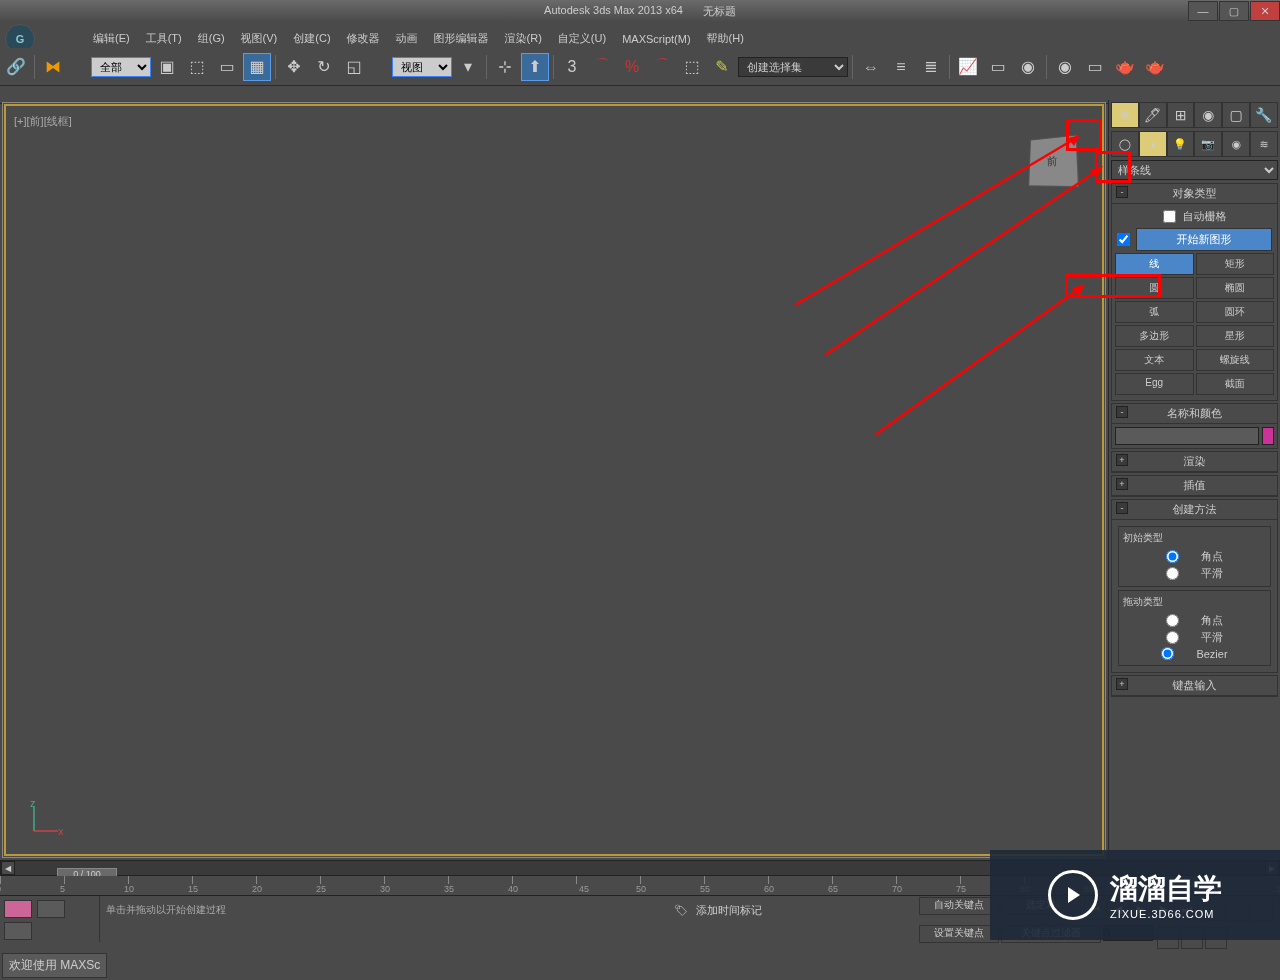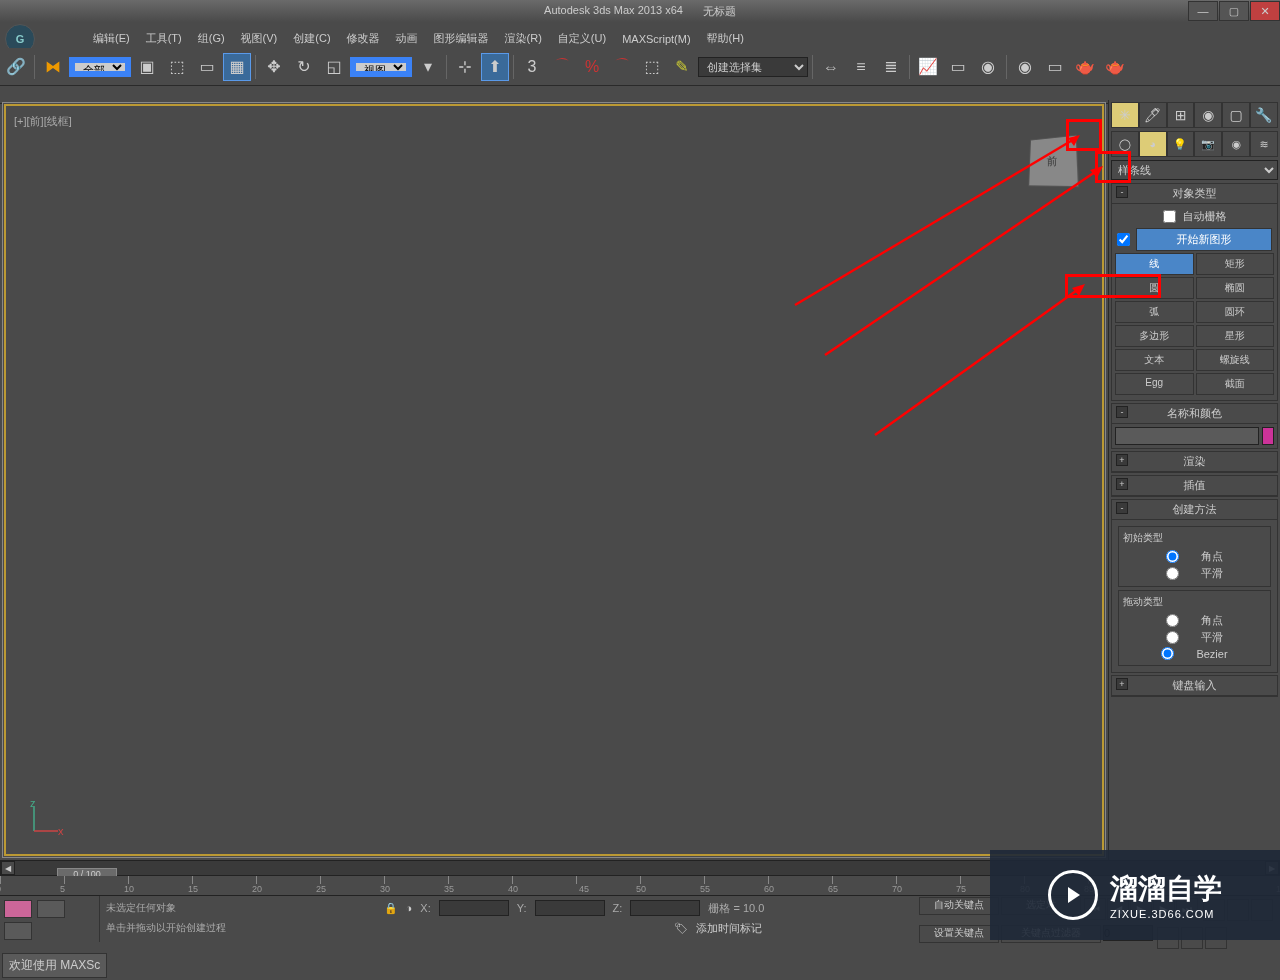--- a/index.html
+++ b/index.html
@@ -9,21 +9,21 @@
 .titlebar-right{position:absolute;right:0;display:flex;}
 .win-btn{width:30px;height:20px;display:flex;align-items:center;justify-content:center;background:#555;border:1px solid #333;margin-left:1px;}
 .win-btn.close{background:#c04040;}
 .app-logo{width:30px;height:30px;background:#2a4a5a;border-radius:50%;margin:2px 5px;display:flex;align-items:center;justify-content:center;color:#8cc;font-weight:bold;border:1px solid #555;}
 .menubar{height:22px;background:#4a4a4a;display:flex;align-items:center;padding-left:45px;border-bottom:1px solid #2a2a2a;}
 .menu-item{padding:2px 8px;cursor:pointer;}
 .toolbar{height:38px;background:#4a4a4a;display:flex;align-items:center;padding:2px;border-bottom:1px solid #2a2a2a;gap:2px;}
 .tool-btn{width:28px;height:28px;background:#4a4a4a;border:1px solid transparent;display:flex;align-items:center;justify-content:center;font-size:16px;cursor:pointer;}
 .tool-btn.active{background:#3a6a9a;border:1px solid #5a9aea;}
 .tool-sep{width:1px;height:24px;background:#666;margin:0 2px;}
-.dropdown{background:#ccc;color:#000;height:20px;padding:0 4px;border:6px solid #3b82f6;min-width:60px;}
+.dropdown{background:#ccc;color:#000;height:20px;padding:0 4px;border:1px solid #3b82f6;min-width:60px;margin-left:22px;}
 .dropdown-dark{background:#3a3a3a;color:#ccc;height:20px;padding:0 4px;border:1px solid #222;min-width:100px;}
 .breadcrumb{height:18px;background:#4a4a4a;border-bottom:1px solid #2a2a2a;}
 .main-area{position:absolute;top:100px;left:0;right:0;bottom:120px;display:flex;}
 .viewport{flex:1;background:#4a4a4a;position:relative;border:1px solid #888;margin:2px;}
 .viewport-inner{position:absolute;top:1px;left:1px;right:1px;bottom:1px;border:2px solid #bb9933;}
 .viewport-label{position:absolute;top:8px;left:8px;color:#aaa;}
 .axis-gizmo{position:absolute;bottom:15px;left:20px;width:40px;height:40px;}
 .viewcube{position:absolute;top:30px;right:25px;width:50px;height:50px;background:#888;border:1px solid #555;display:flex;align-items:center;justify-content:center;font-size:9px;color:#333;transform:perspective(100px) rotateX(10deg) rotateY(-15deg);}
 .command-panel{width:172px;background:#4a4a4a;border-left:1px solid #2a2a2a;padding:2px;}
 .cmd-tabs{display:flex;margin-bottom:3px;}
@@ -337,32 +337,20 @@
       <div class="ruler-num" style="left: 1212px;">95</div>
       <div class="ruler-num" style="left: 1276px;">100</div>
     </div>
   <div class="status-area">
     <div class="status-left">
       <div class="status-btn pink"></div>
       <div class="status-btn"></div>
       <div class="status-btn"></div>
     </div>
     <div class="status-mid">
-      <div style="display:flex;align-items:center;gap:8px;">
-        <span class="status-line" style="width:270px;">未选定任何对象</span>
-        <span>🔒</span>
-        <span>◑</span>
-        <span class="coord-label">X:</span>
-          <input class="coord-input" style="">
-        <span class="coord-label">Y:</span>
-          <input class="coord-input" style="">
-        <span class="coord-label">Z:</span>
-          <input class="coord-input" style="">
-        <span class="grid-info">栅格 = 10.0</span>
-      </div>
       <div style="display:flex;align-items:center;gap:8px;margin-top:2px;">
         <span class="status-line" style="width:560px;">单击并拖动以开始创建过程</span>
         <span>🏷</span>
         <span>添加时间标记</span>
       </div>
     </div>
     <div class="status-right" style="flex-direction:column;">
       <div style="display:flex;">
         <div class="key-btn">自动关键点</div>
         <div class="key-btn">选定对</div>

